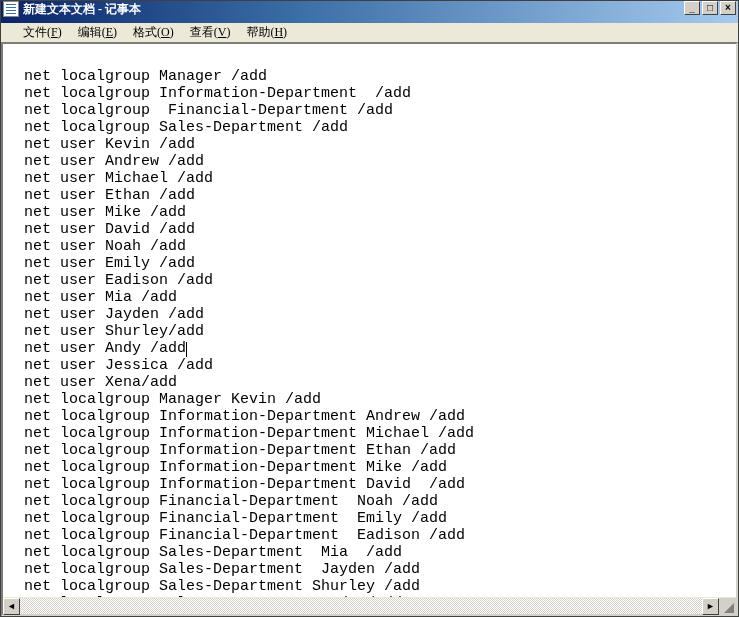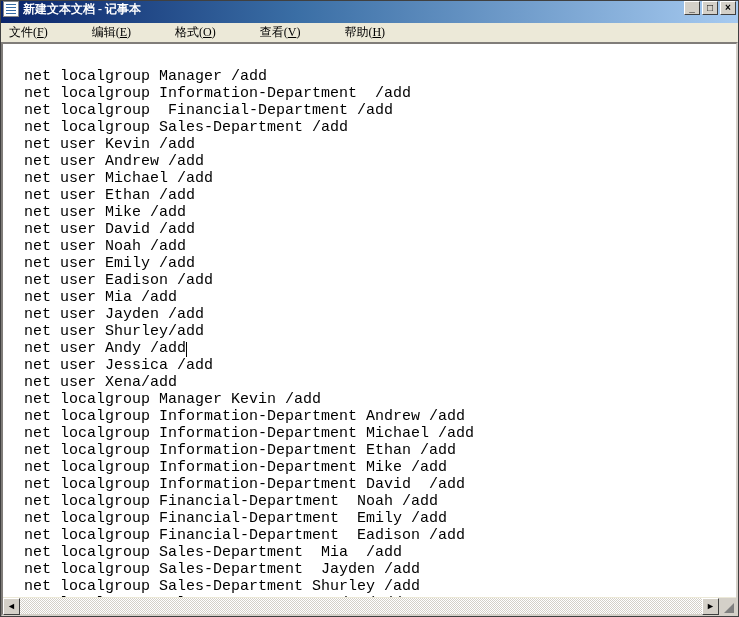--- a/index.html
+++ b/index.html
@@ -59,23 +59,22 @@
   line-height: 12px;
   text-align: center;
   color: #000;
   cursor: default;
 }
 .menubar {
   height: 20px;
   background: #ece9d8;
   display: flex;
   align-items: center;
-  padding: 0 0;
+  padding: 0 14px;
   border-bottom: 1px solid #d4d0c8;
-  gap: 28px;
 }
 .menu-item {
   padding: 2px 8px;
   cursor: default;
 }
 .menu-item .hotkey {
   text-decoration: underline;
 }
 .content-area {
   position: absolute;

